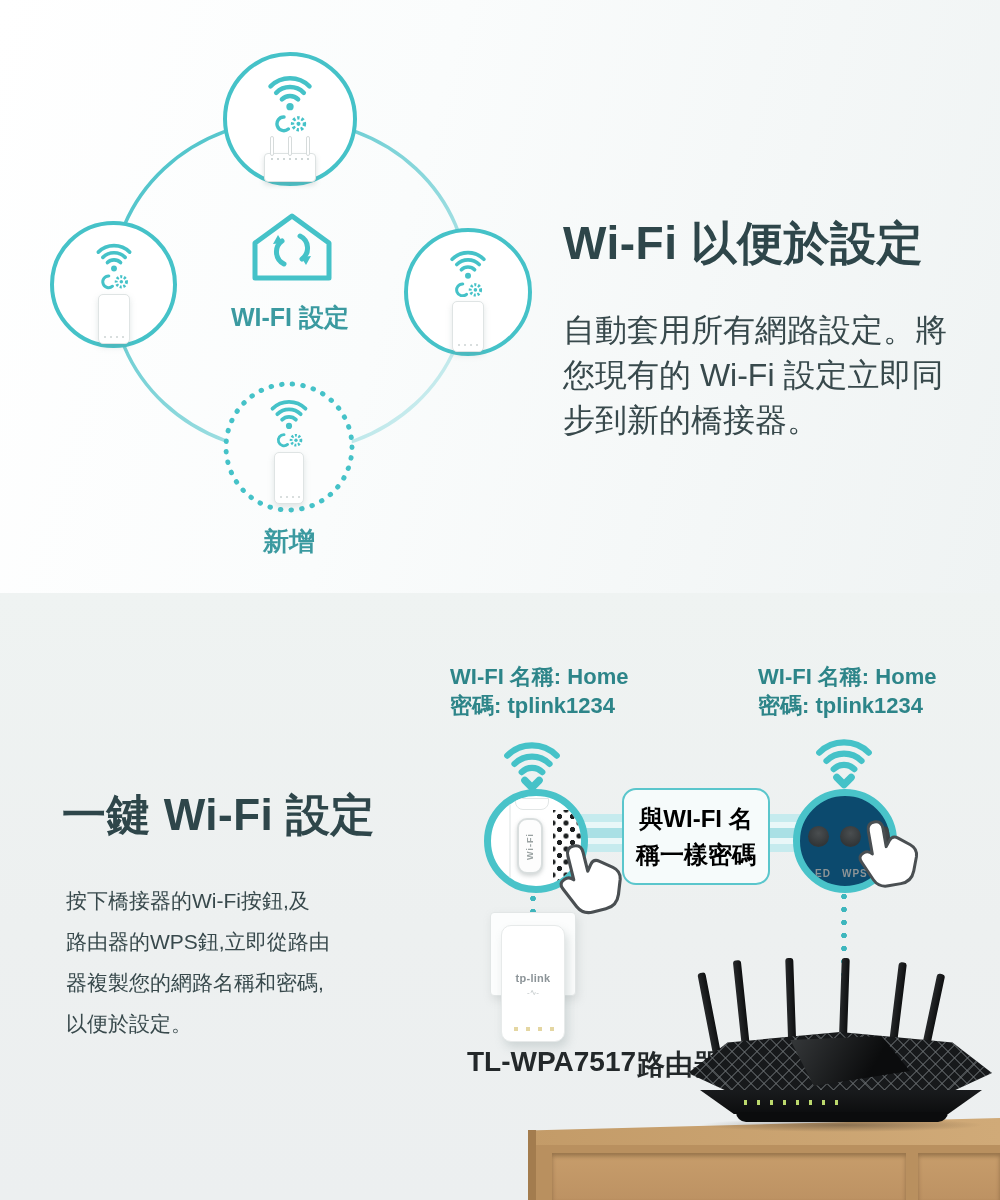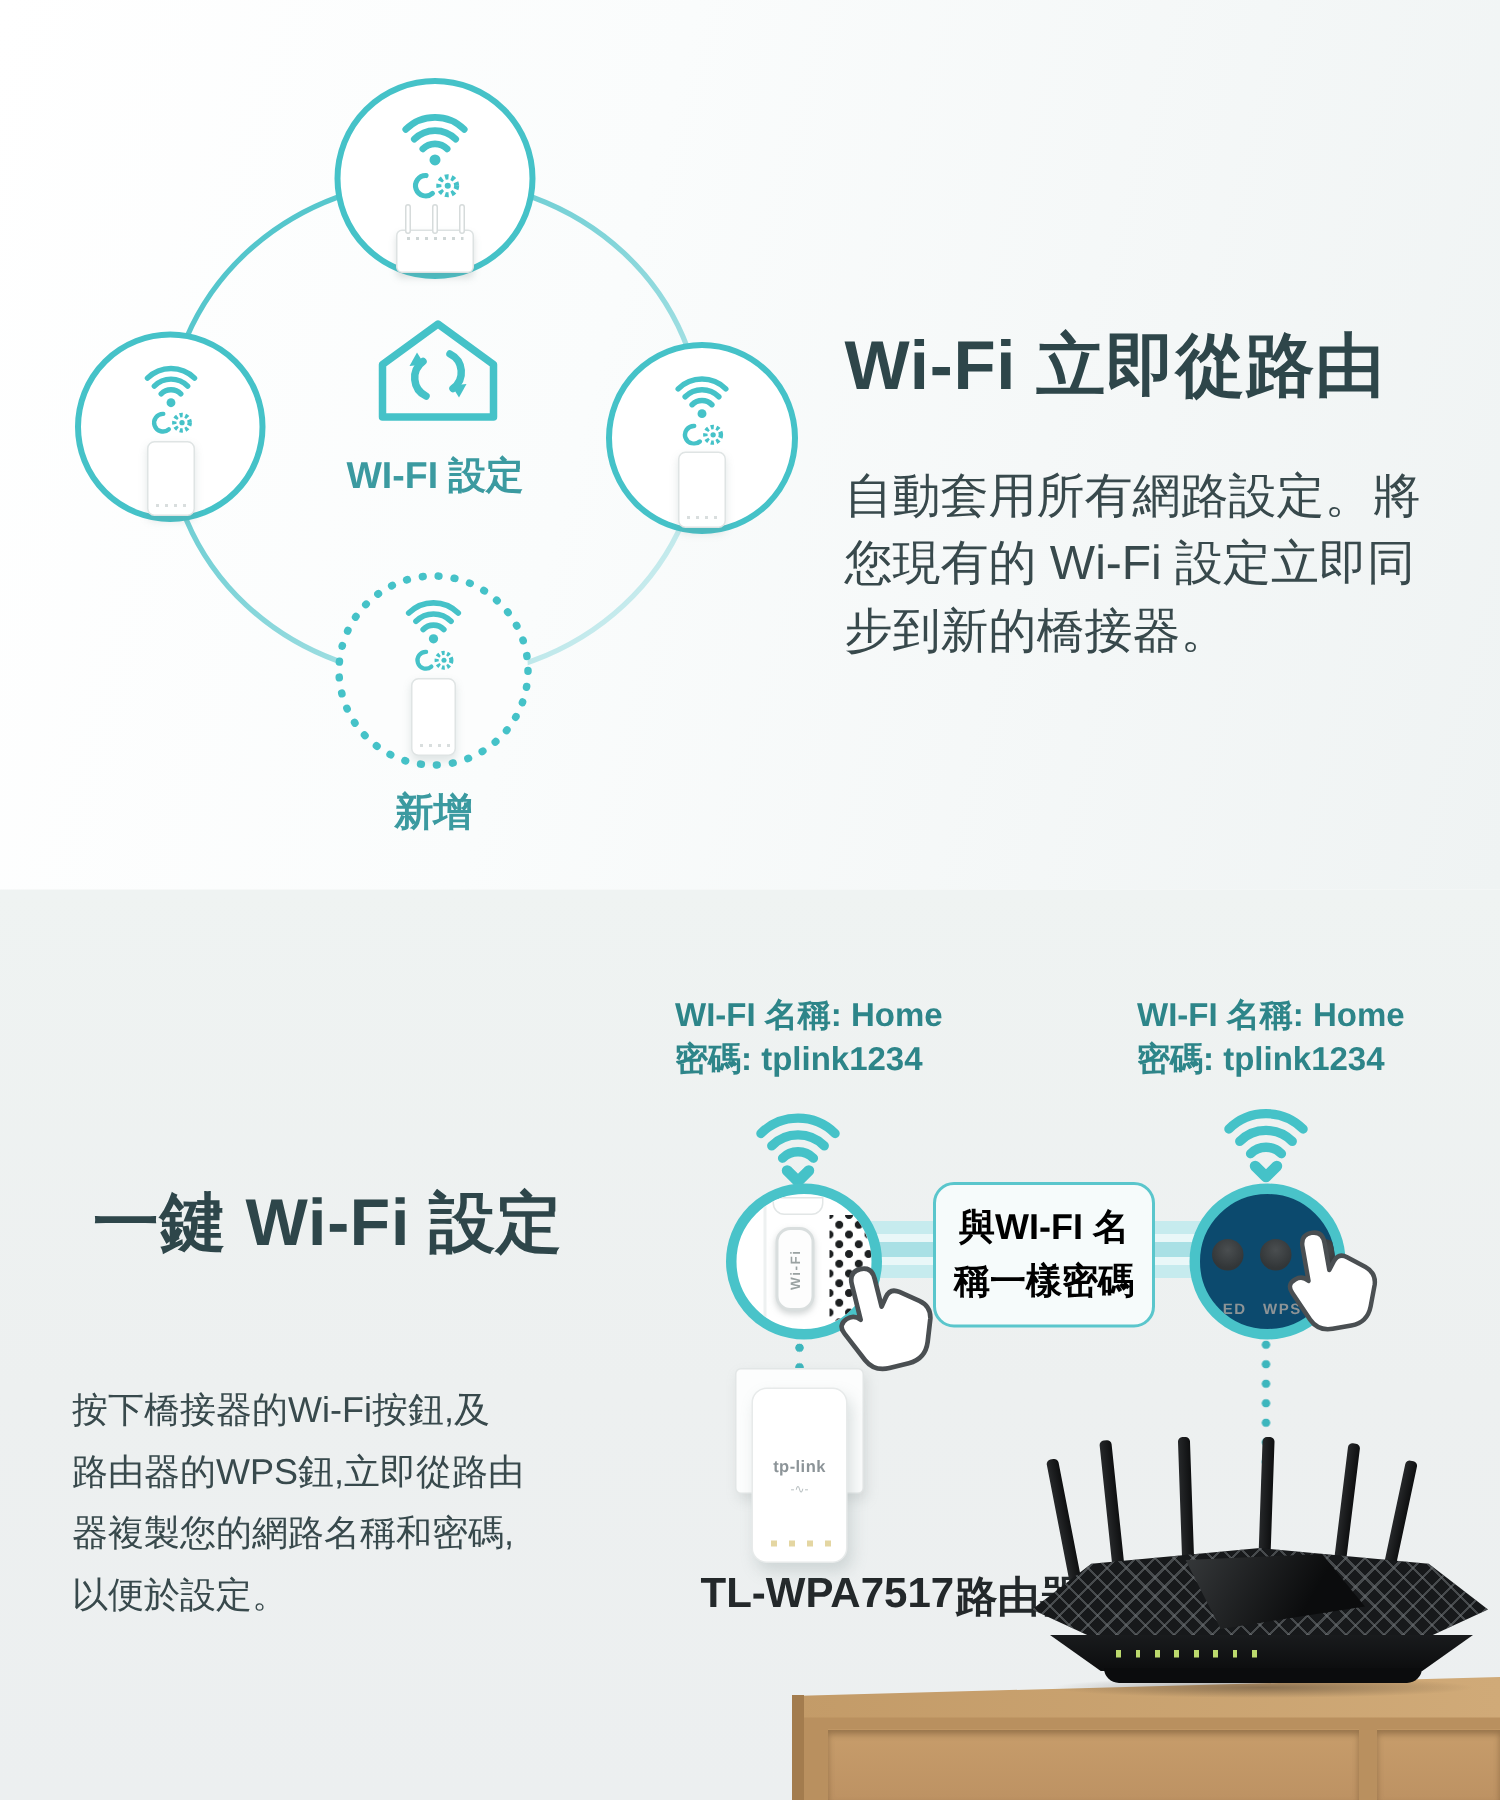--- a/index.html
+++ b/index.html
@@ -48,22 +48,22 @@
   .sync-title{position:absolute;left:563px;top:213px;width:420px;color:var(--heading);
         font-size:46px;font-weight:700;letter-spacing:.5px;}
   .sync-body{position:absolute;left:563px;top:308px;width:420px;color:var(--body);
         font-size:32px;line-height:45px;font-weight:500;}
 
   
   .sec2{position:absolute;left:0;top:593px;width:1000px;height:607px;
         background:linear-gradient(180deg,#eff3f2 0%,#edf0f0 55%,#eceff0 100%);}
   .ot-title{position:absolute;left:62px;top:786px;color:var(--heading);
         font-size:44px;font-weight:700;letter-spacing:.5px;}
-  .ot-body{position:absolute;left:48px;top:880px;width:420px;color:var(--body);
-        font-size:24px;line-height:41px;font-weight:500;margin-top:40px;}
+  .ot-body{position:absolute;left:66px;top:880px;width:420px;color:var(--body);
+        font-size:21px;line-height:41px;font-weight:500;}
   .wifi-cred{position:absolute;width:260px;color:var(--label-teal);
         font-size:22px;line-height:29px;font-weight:700;}
   .cred-left{left:450px;top:662px;}
   .cred-right{left:758px;top:662px;}
   .wifi-down{position:absolute;}
   .wifi-down.l{left:499px;top:740px;}
   .wifi-down.r{left:811px;top:737px;}
   .ribbon{position:absolute;left:560px;top:814px;width:292px;height:38px;z-index:1;
         background:linear-gradient(180deg,#c6ebee 0 22%,#e9f7f8 22% 36%,#a9e0e5 36% 64%,#e9f7f8 64% 78%,#c6ebee 78% 100%);}
   .zoom-circle{position:absolute;width:104px;height:104px;border-radius:50%;
@@ -238,21 +238,21 @@
       <path d="M50 25 a13.5 13.5 0 0 1 2 23" fill="none" stroke="#45c2c8" stroke-width="5" stroke-linecap="round"></path>
       <path d="M28 24 l5 8 l-10 1 z" fill="#45c2c8"></path>
       <path d="M56 54 l-5 -8 l10 -1 z" fill="#45c2c8"></path>
     </svg>
 
     <div class="center-label">
       <div>WI-FI 設定</div>
     </div>
     <div class="new-label">新增</div>
 
-    <h1 class="sync-title">Wi-Fi 立即從路由</h1>
+    <h1 class="sync-title">Wi-Fi 以便於設定</h1>
     <div class="sync-body">
       <div>自動套用所有網路設定。將</div>
       <div>您現有的 Wi-Fi 設定立即同</div>
       <div>步到新的橋接器。</div>
     </div>
   </div>
 
   <div class="sec2"></div>
 
   <h2 class="ot-title">一鍵 Wi-Fi 設定</h2>

